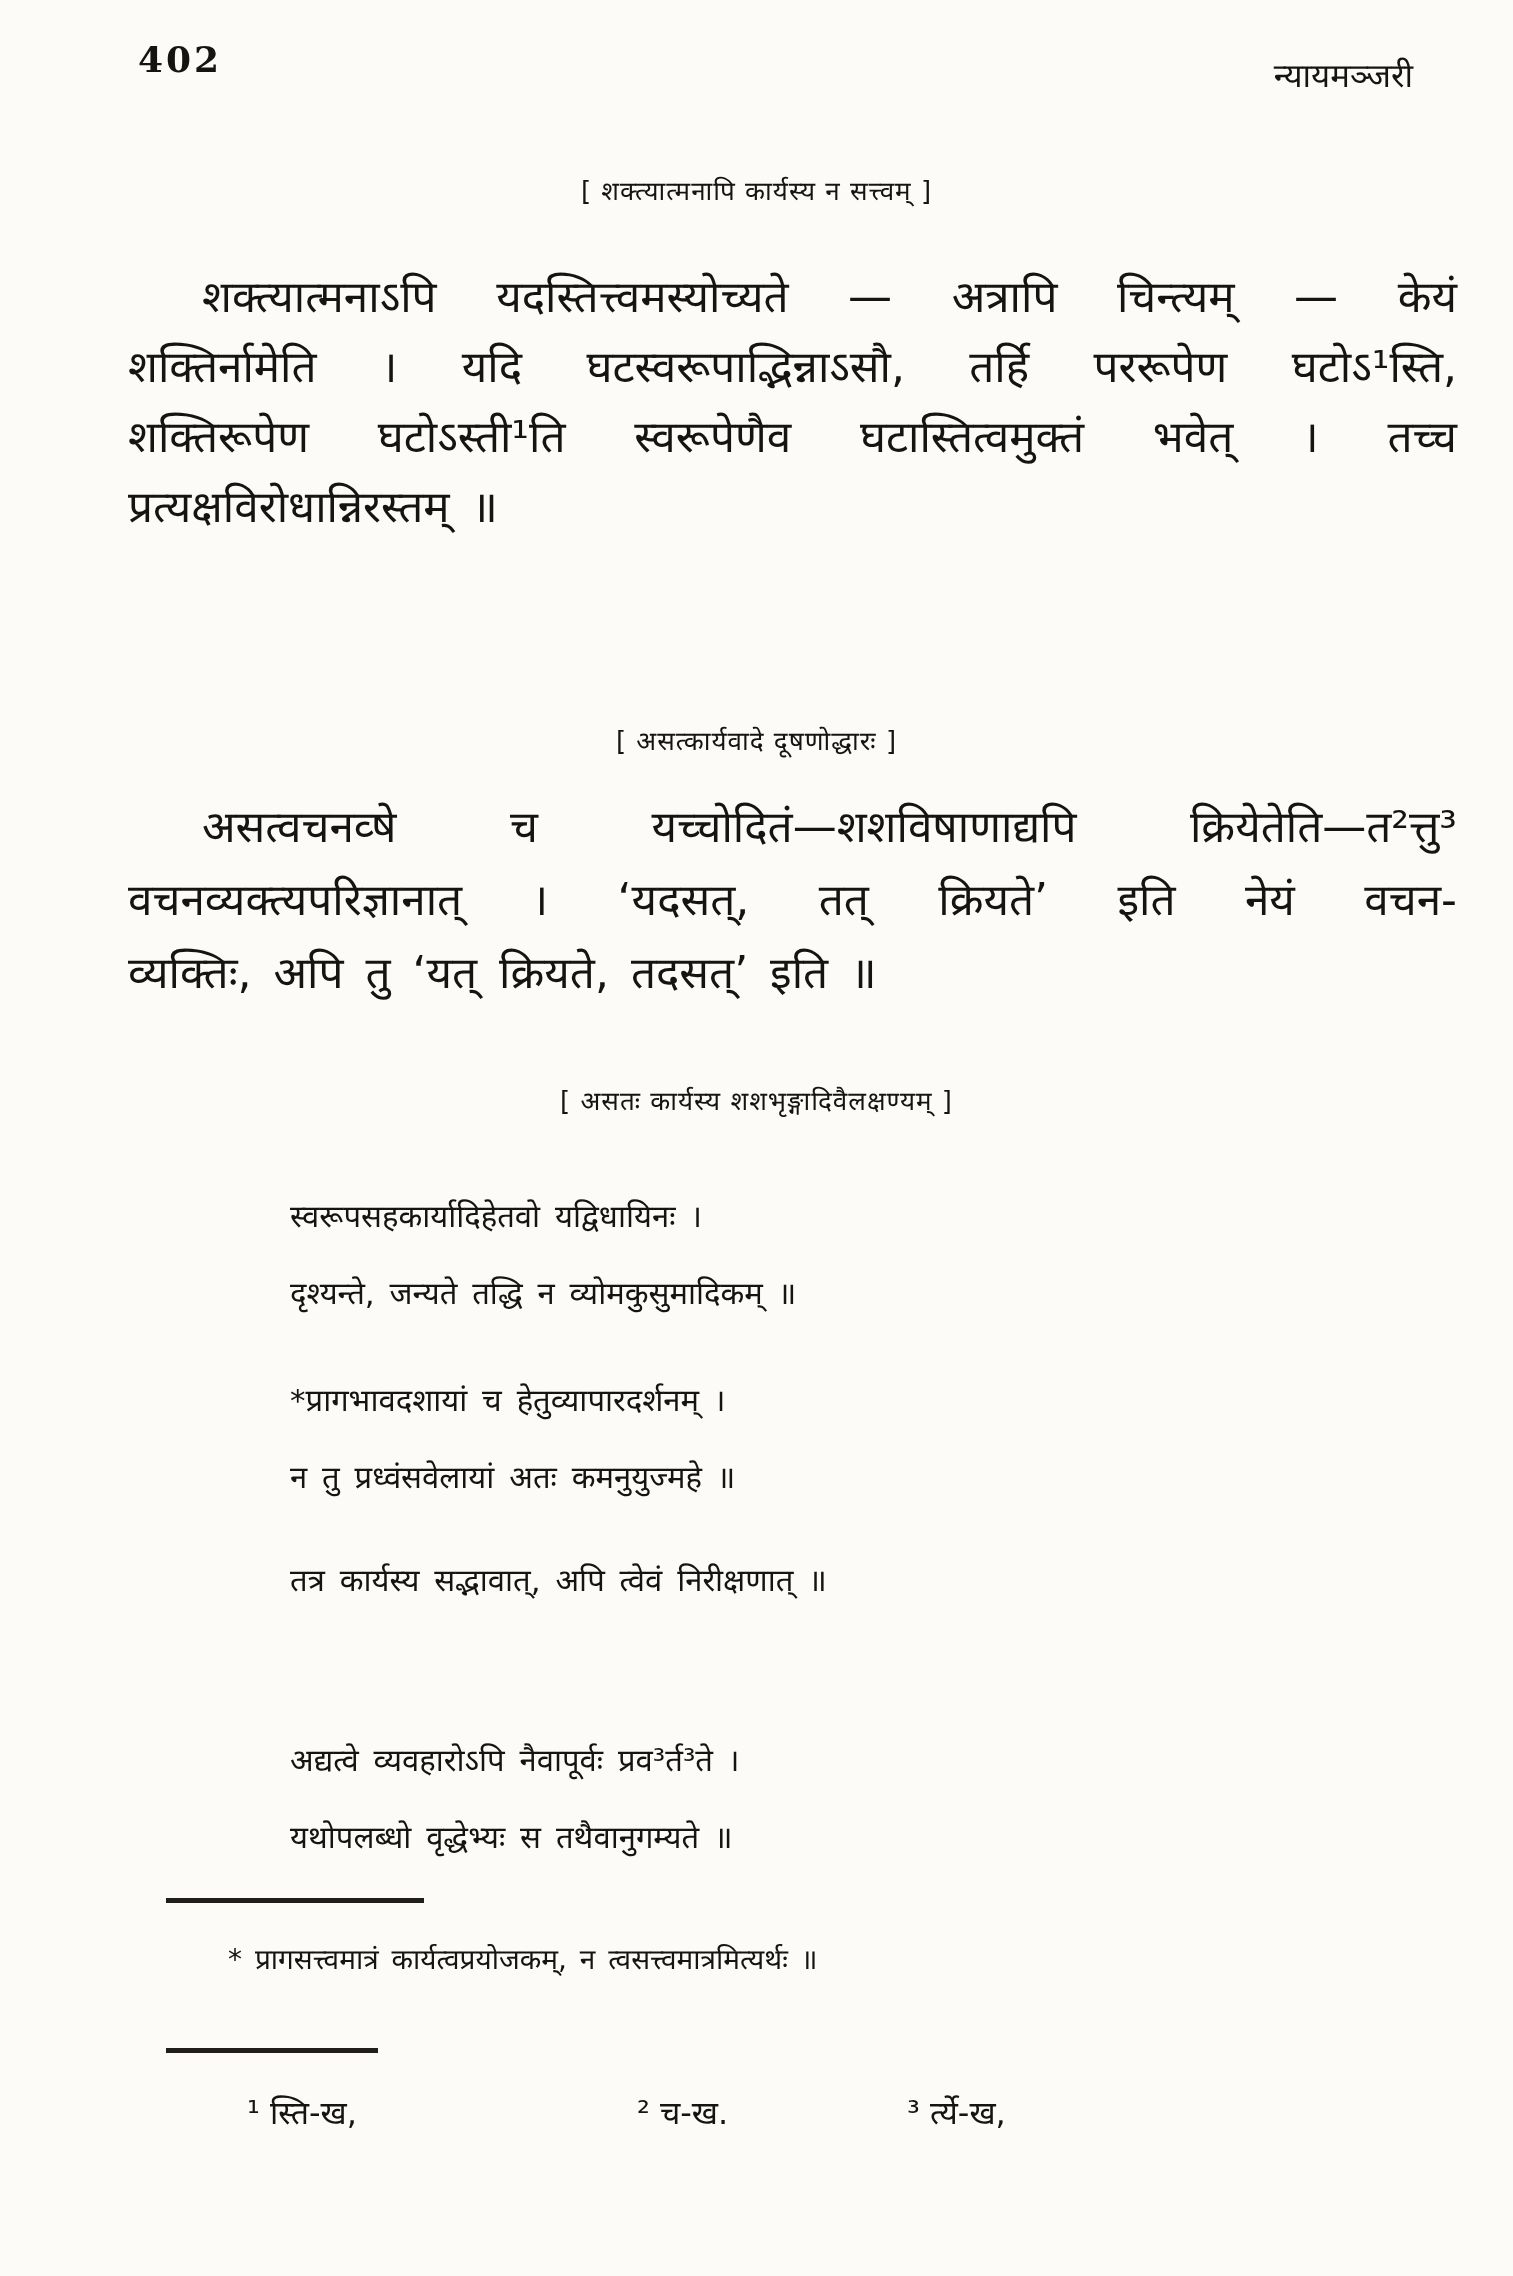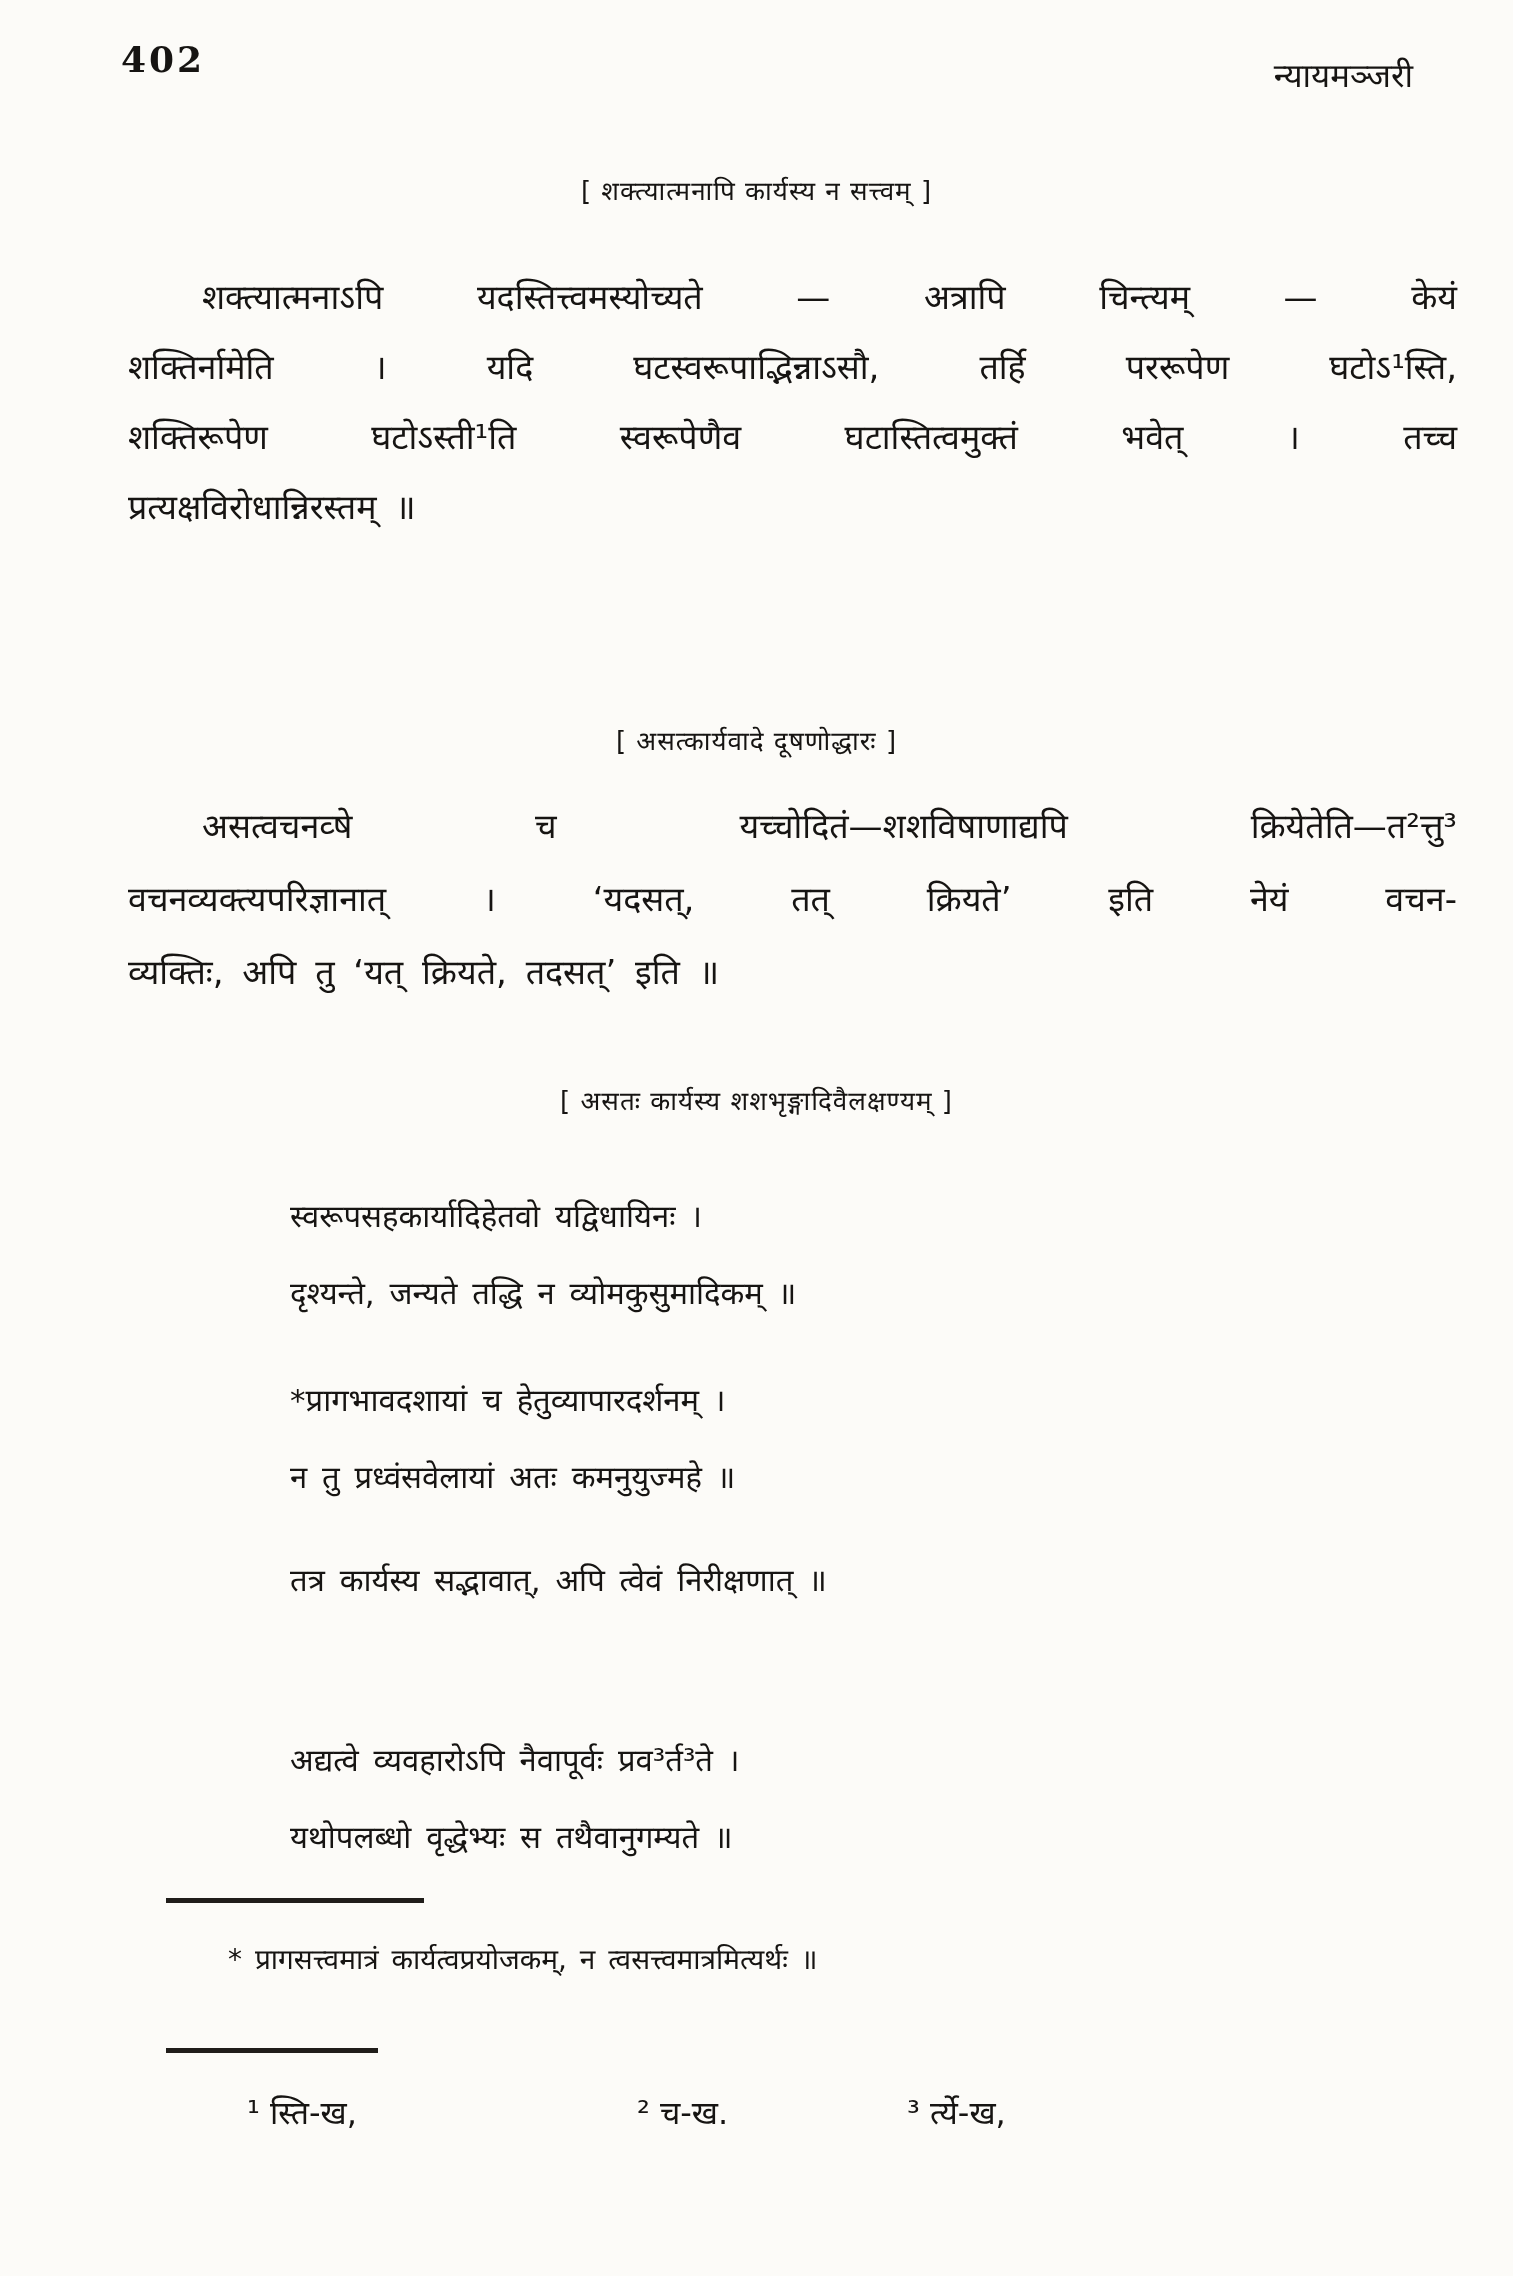--- a/index.html
+++ b/index.html
@@ -8,21 +8,21 @@
     width: 1513px;
     height: 2276px;
     margin: 0 auto;
     background: #fcfbf8;
     color: #161412;
     font-family: "DejaVu Sans", sans-serif;
     overflow: hidden;
   }
   .pagenum {
     position: absolute;
-    left: 121px;
+    left: 138px;
     top: 38px;
     font-size: 36px;
     font-weight: bold;
     letter-spacing: 3px;
     font-family: "DejaVu Serif", serif;
   }
   .running-title {
     position: absolute;
     right: 100px;
     top: 52px;
@@ -36,21 +36,21 @@
     font-size: 26px;
     letter-spacing: 1px;
   }
   .h1 { top: 172px; }
   .h2 { top: 722px; }
   .h3 { top: 1082px; }
   .para {
     position: absolute;
     left: 128px;
     right: 56px;
-    font-size: 34px;
+    font-size: 44px;
     word-spacing: 8px;
   }
   .p1 { top: 262px; }
   .p2 { top: 790px; }
   .para .ln {
     height: 70px;
     line-height: 70px;
     text-align: justify;
     text-align-last: justify;
     white-space: nowrap;

